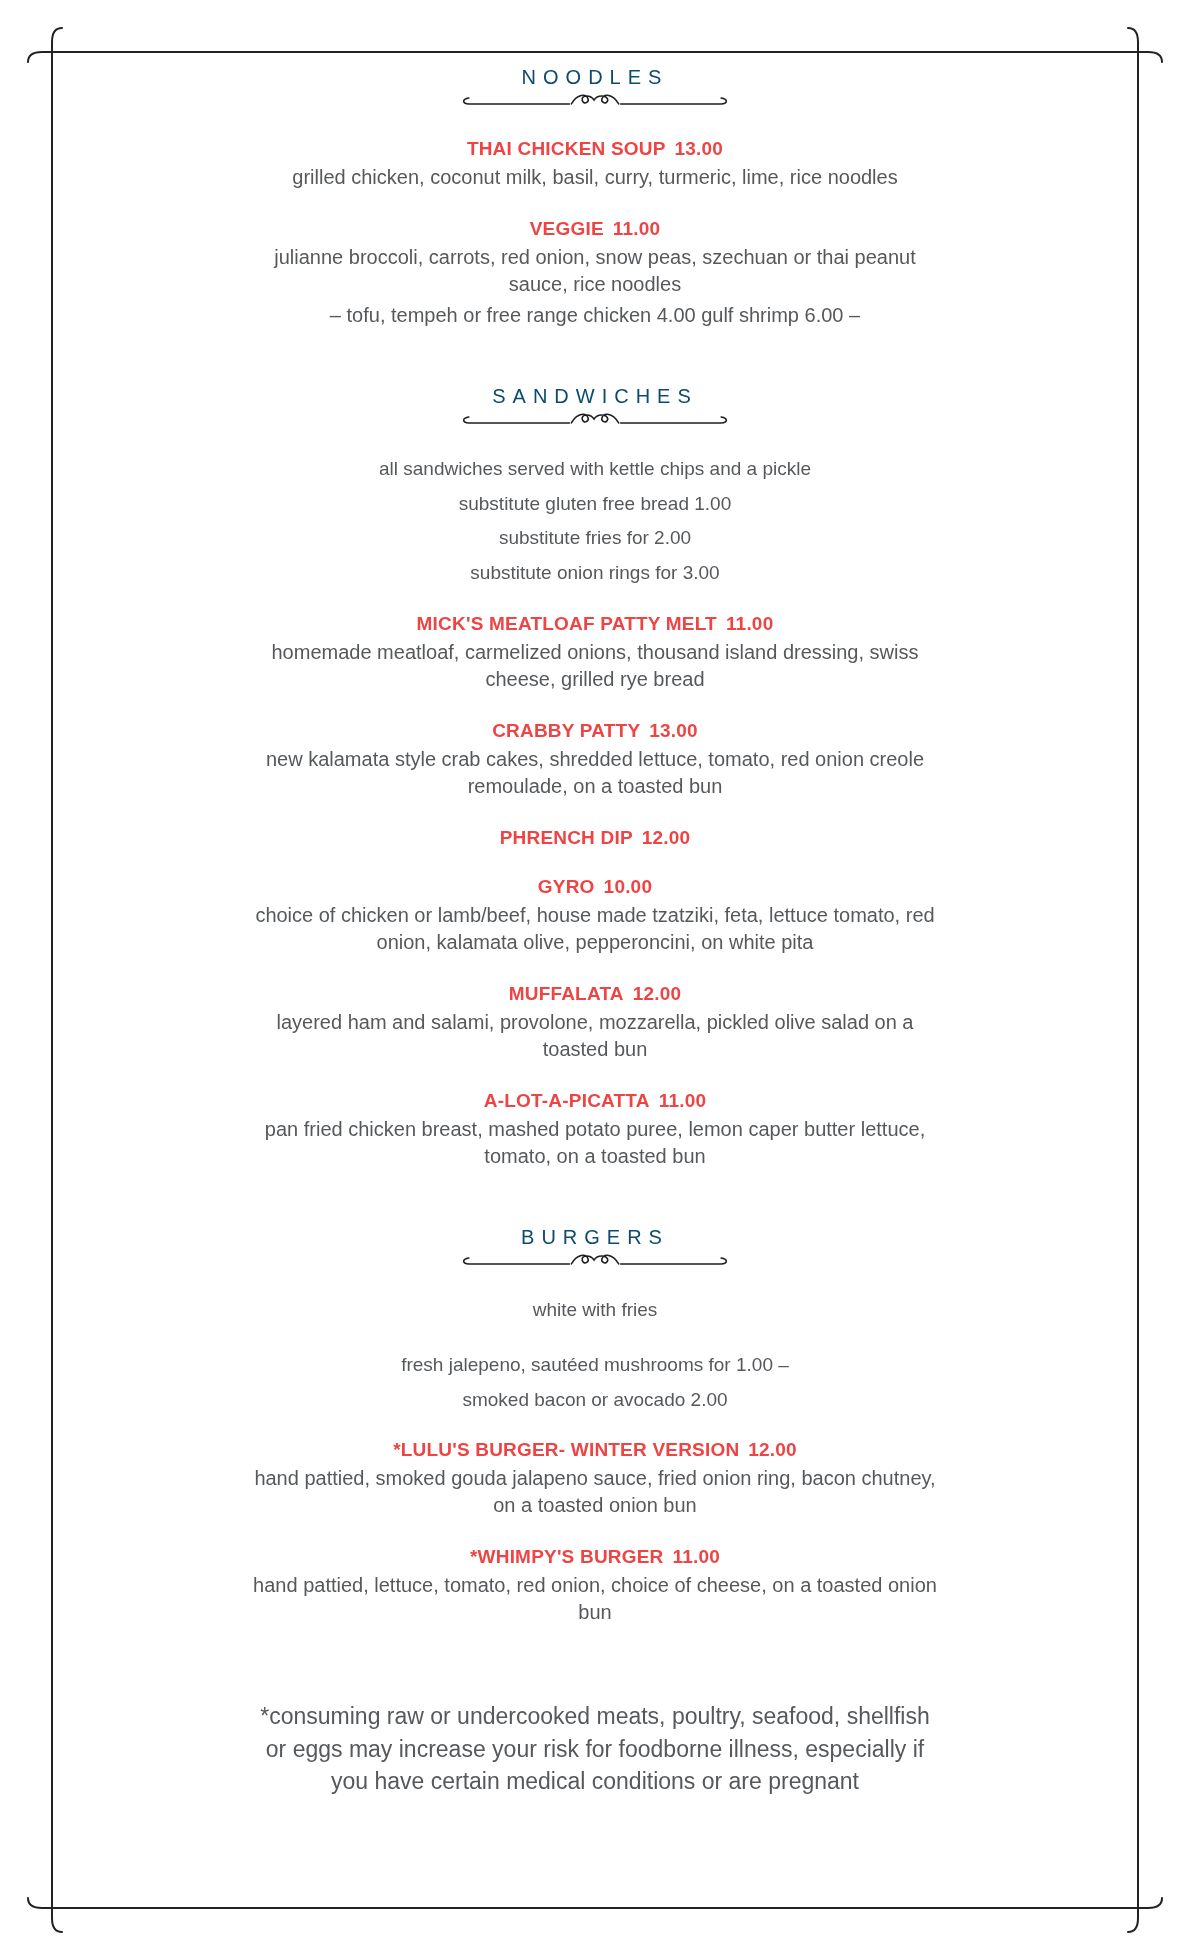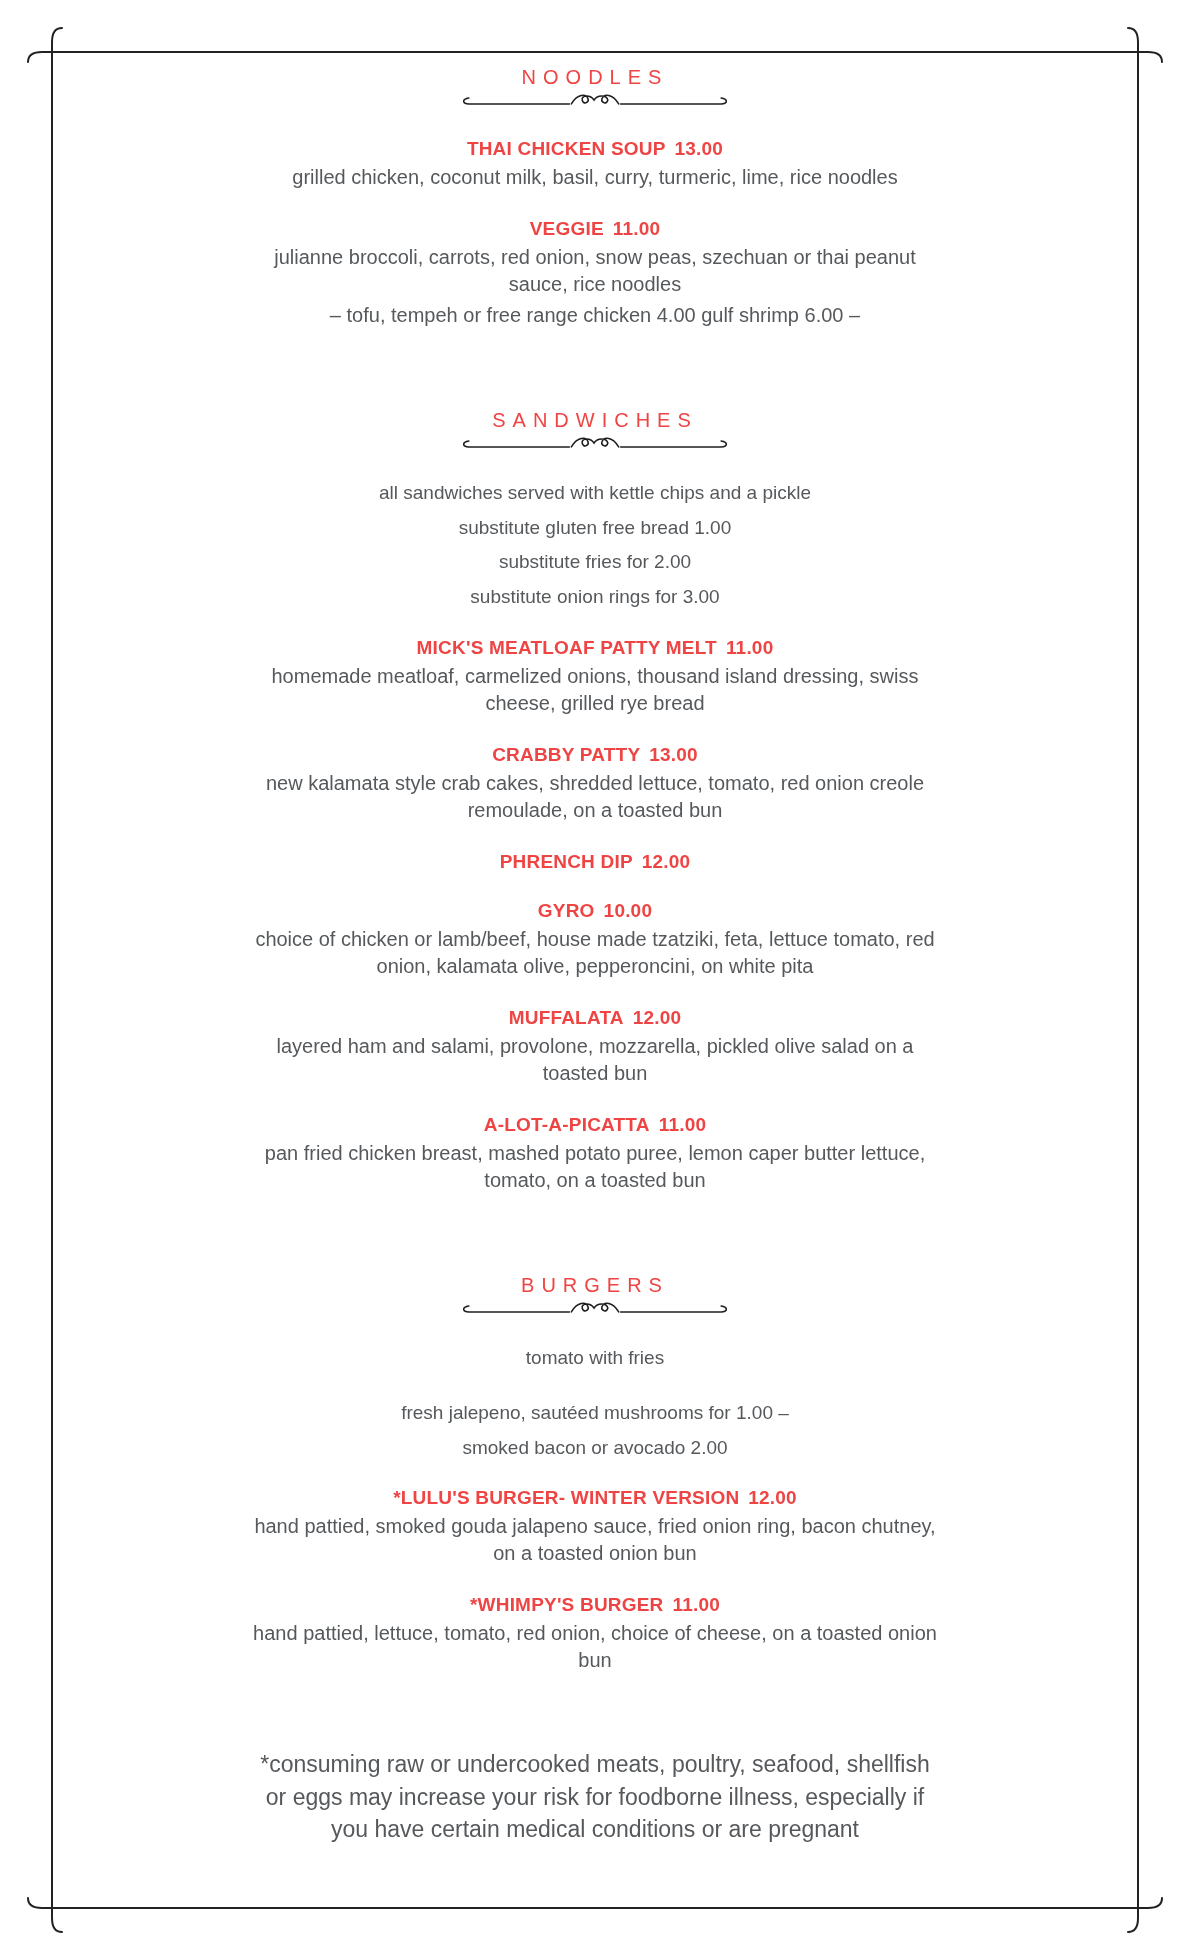--- a/index.html
+++ b/index.html
@@ -25,27 +25,27 @@
     margin: 0 auto;
     padding-top: 66px;
     text-align: center;
     color: #56595c;
   }
   .section-title {
     margin: 0;
     font-size: 20px;
     font-weight: 500;
     letter-spacing: 7px;
-    color: #ef4444;
+    color: #0c4a6e;
   }
   .ornament {
     display: block;
     margin: 2px auto 26px;
   }
-  section + section { margin-top: 80px; }
+  section + section { margin-top: 56px; }
   .intro { margin-bottom: 8px; }
   .intro p {
     margin: 0 0 9px;
     font-size: 19px;
     line-height: 1.35;
   }
   .addons { margin-top: 30px; }
   .item { margin-top: 27px; }
   .item-head {
     margin: 0 0 4px;
@@ -174,21 +174,21 @@
     <h2 class="section-title">BURGERS</h2>
     <svg class="ornament" width="272" height="20" viewBox="0 0 276 20" aria-hidden="true">
       <g fill="none" stroke="#1f1f1f" stroke-width="1.6" stroke-linecap="round">
         <path d="M10 7 C3 8 3 13 10 13 L112 13"></path>
         <path d="M266 7 C273 8 273 13 266 13 L164 13"></path>
         <path d="M114 13 C120 3 129 2 131 8 C132 12 126 14 125 9 C124 4 133 3 137 9 C141 3 150 4 151 9 C150 14 144 12 145 8 C147 2 156 3 162 13"></path>
       </g>
     </svg>
 
     <div class="intro">
-      <p>tomato with fries</p>
+      <p>white with fries</p>
     </div>
 
     <div class="intro addons">
       <p>fresh jalepeno, sautéed mushrooms for 1.00 –</p>
       <p>smoked bacon or avocado   2.00</p>
     </div>
 
     <article class="item">
       <h3 class="item-head">
         <span>*LULU'S BURGER- WINTER VERSION</span><span class="item-price">12.00</span>

